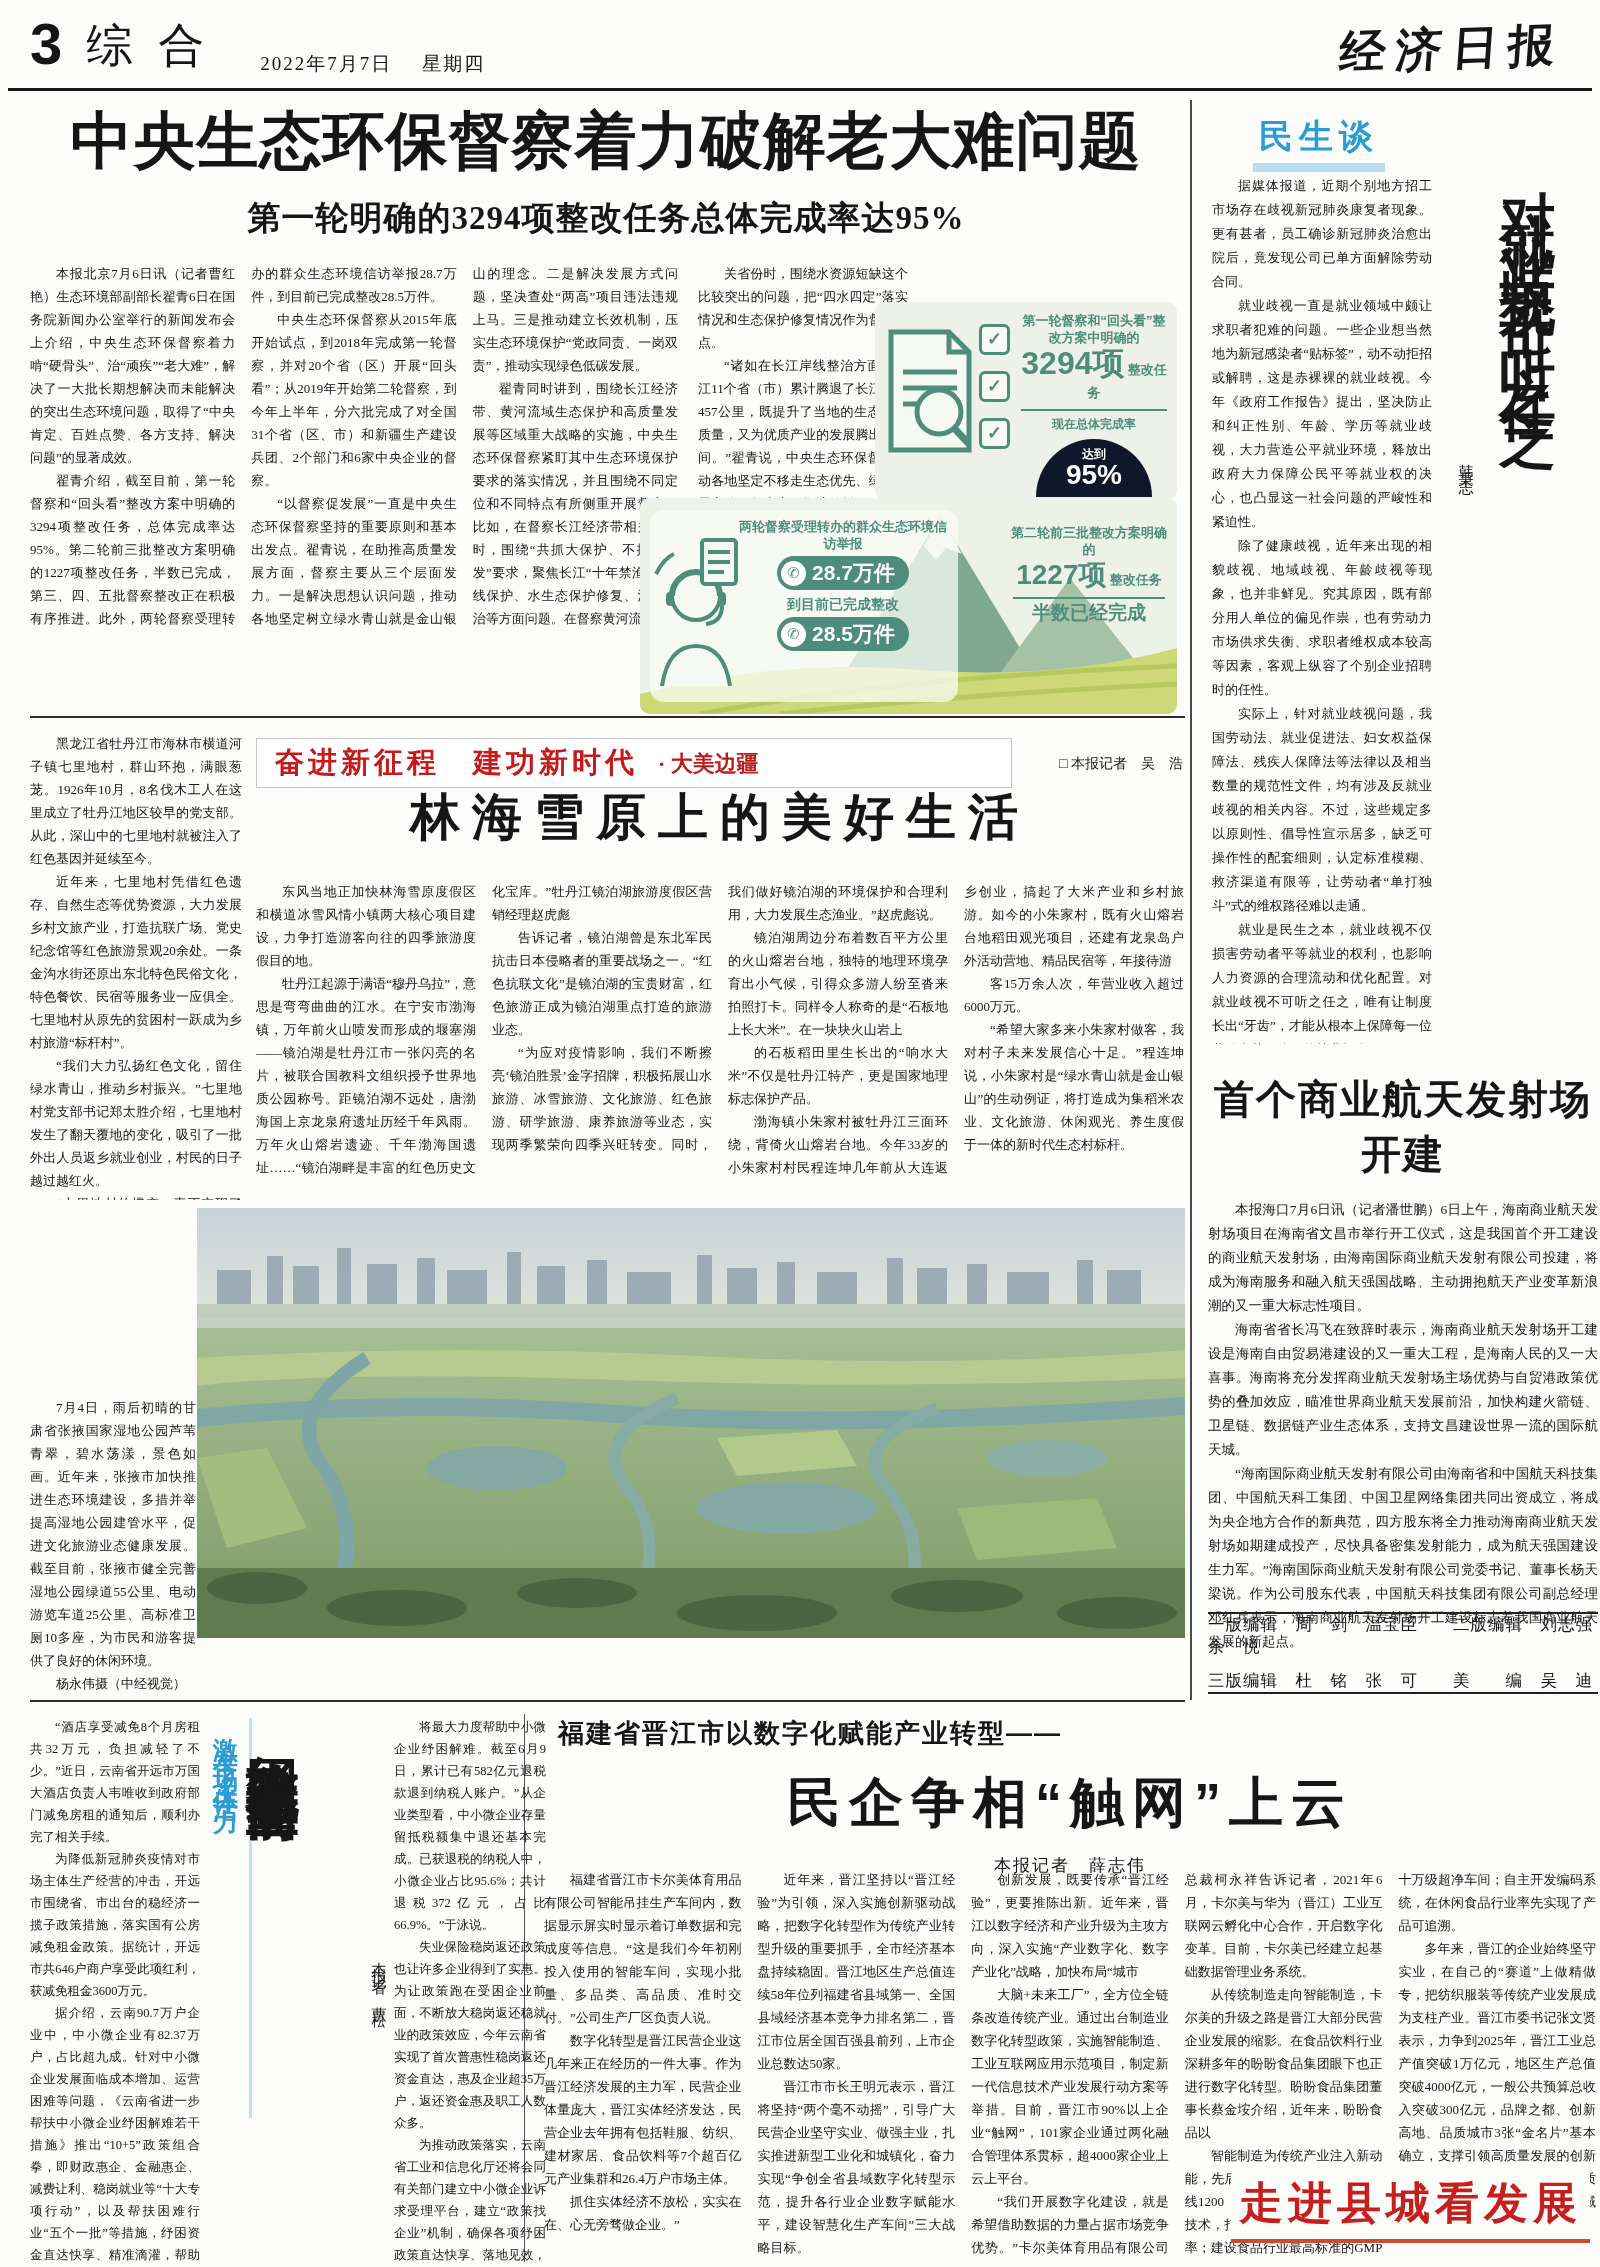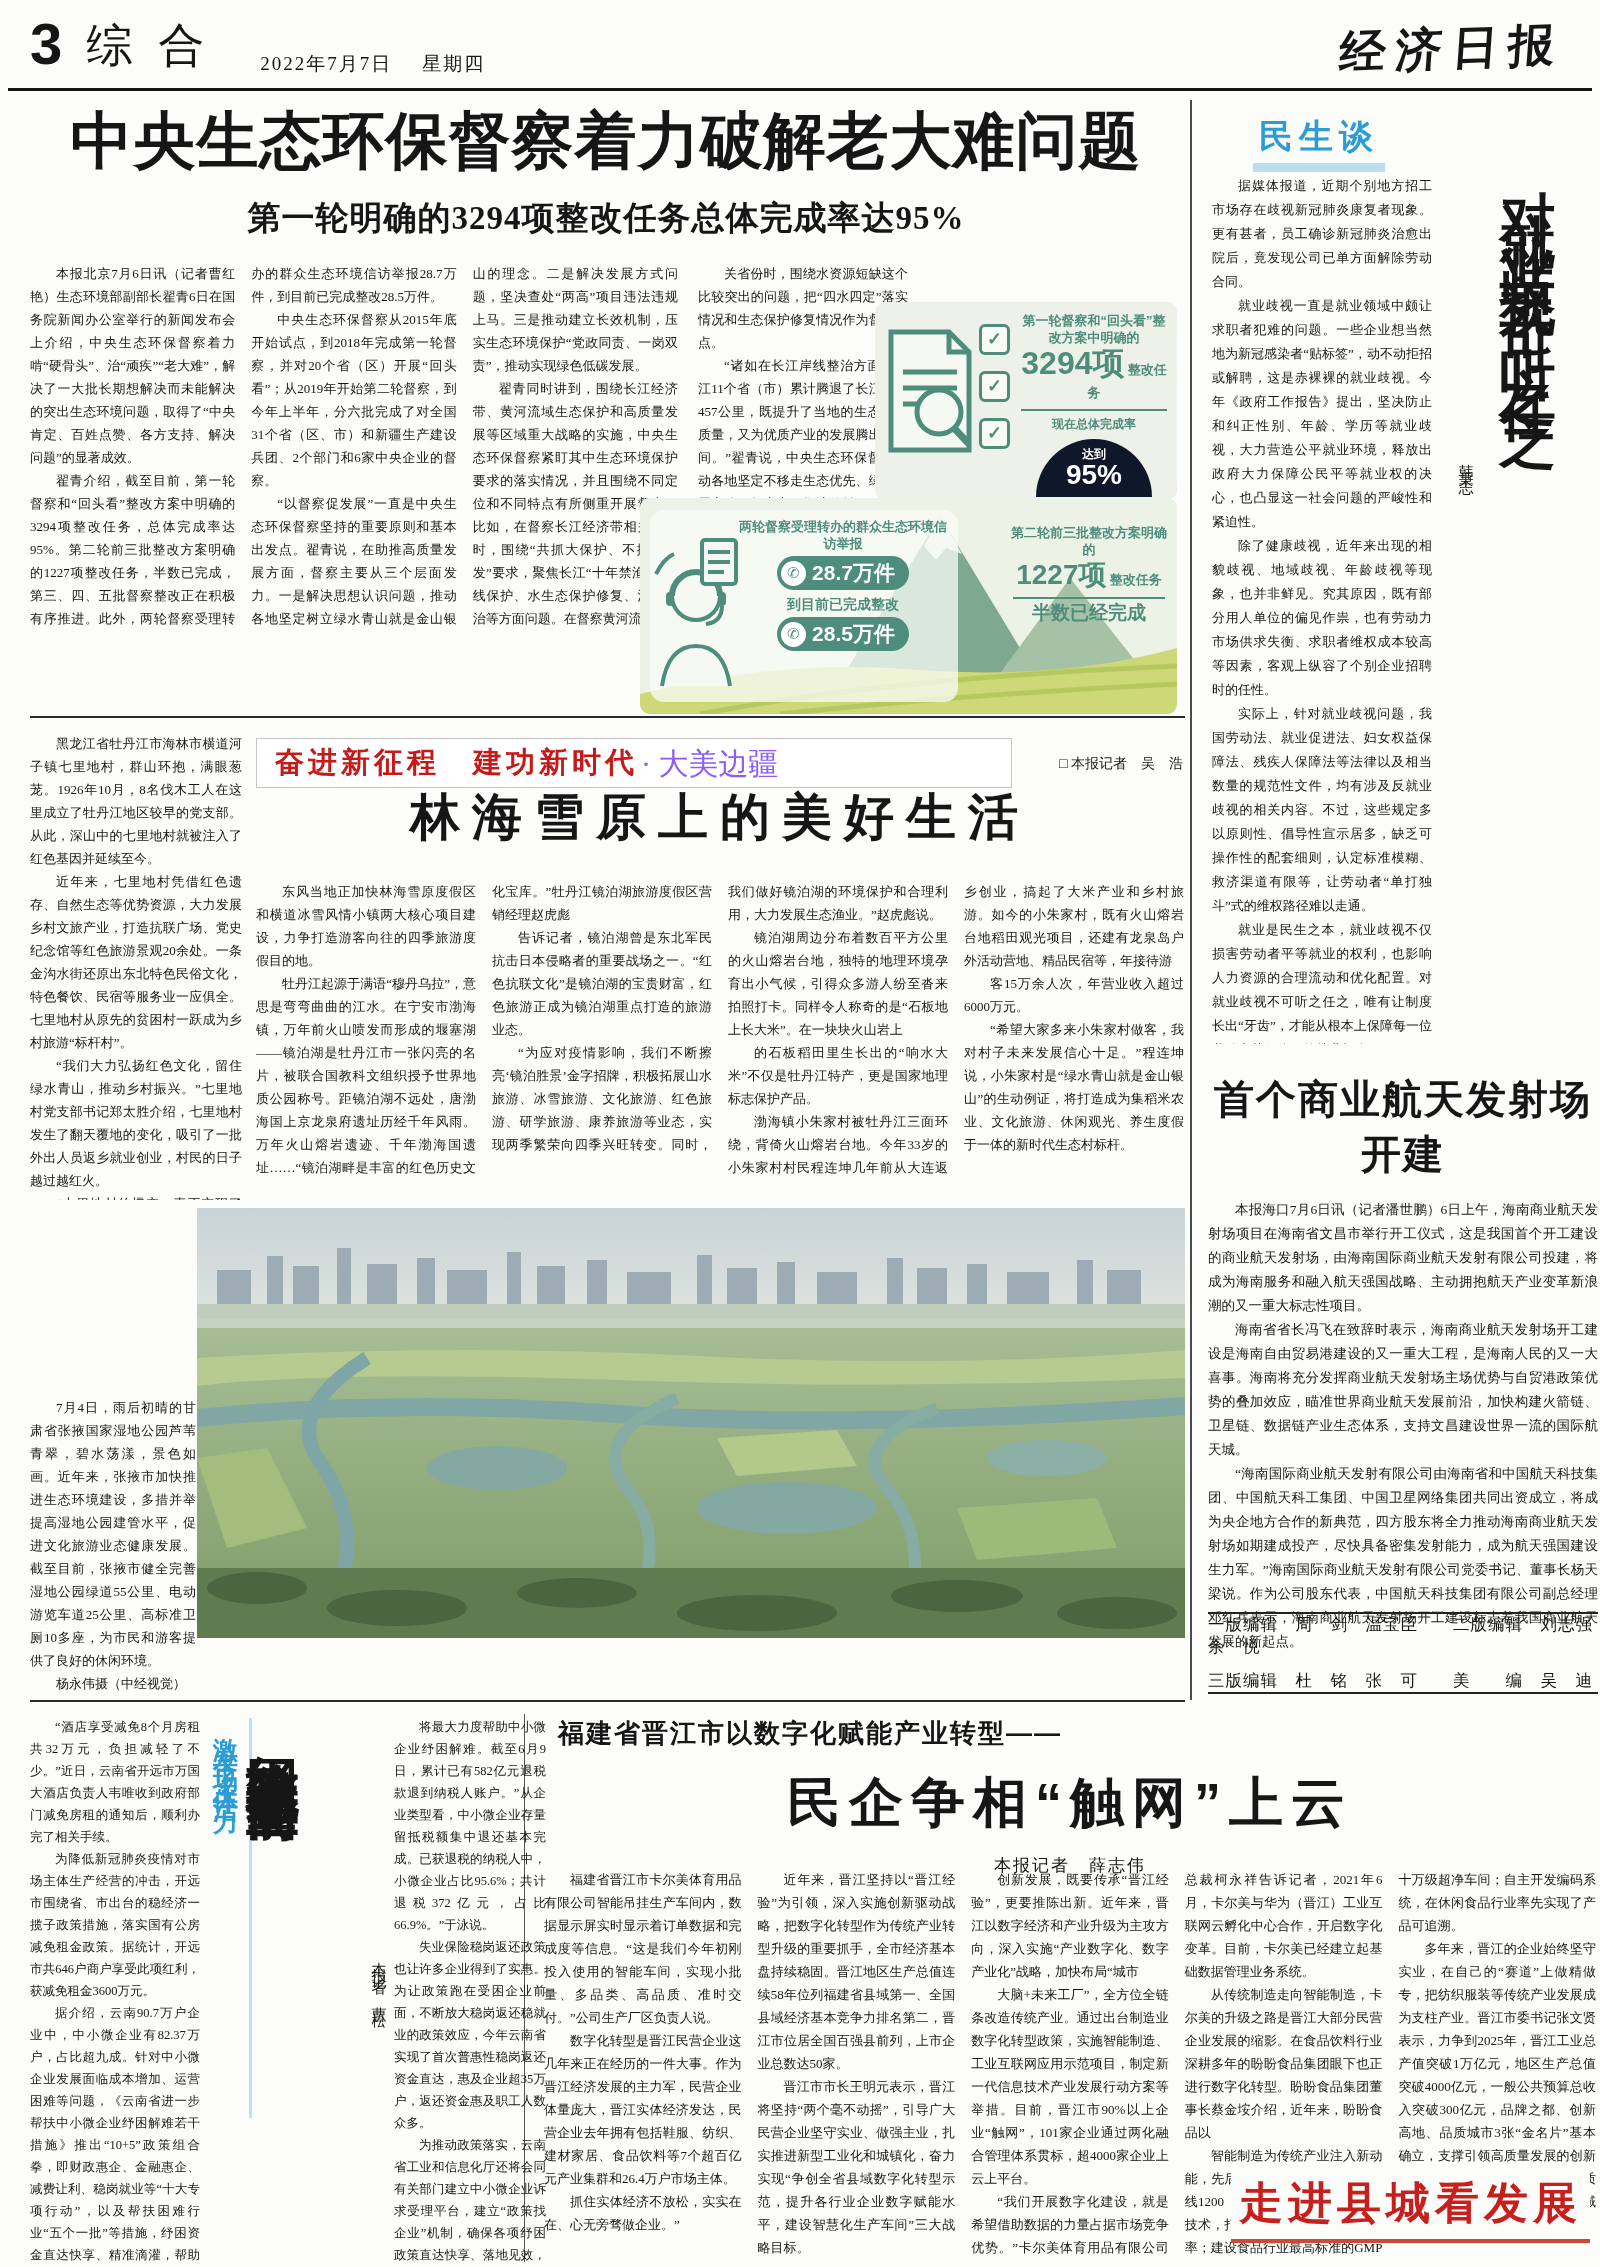--- a/index.html
+++ b/index.html
@@ -57,23 +57,23 @@
                 letter-spacing:6px;border-bottom:9px solid #b9ddf1;padding:0 6px 3px;}
   .sb-body{position:absolute;left:6px;top:74px;width:220px;height:870px;overflow:hidden;
            font-size:13px;line-height:24px;}
   .sb-author{position:absolute;left:250px;top:352px;writing-mode:vertical-rl;font-size:15px;letter-spacing:8px;}
   .sb-vtitle{position:absolute;left:284px;top:46px;writing-mode:vertical-rl;
              font:900 56px "Liberation Sans","DejaVu Sans",sans-serif;letter-spacing:22px;}
   
   .linhai{position:absolute;left:30px;top:726px;width:1155px;height:480px;font-size:13px;line-height:23px;}
   .lh-col1{position:absolute;left:0;top:6px;width:212px;height:468px;overflow:hidden;}
   .lh-banner{position:absolute;left:226px;top:12px;width:756px;height:50px;border:1px solid #c6c6c6;
-             display:flex;align-items:center;padding:4px 18px;gap:3px;box-sizing:border-box;background:#fff;}
+             display:flex;align-items:center;padding:4px 18px;gap:20px;box-sizing:border-box;background:#fff;}
   .lh-banner-bold{color:#c41a1a;font:900 29px "Liberation Sans","DejaVu Sans",sans-serif;letter-spacing:4px;}
-  .lh-banner-tag{color:#8b5cf6;font-size:30px;font-weight:400;}
+  .lh-banner-tag{color:#b91c1c;font-size:22px;font-weight:700;}
   .lh-byline{position:absolute;right:2px;top:26px;font-size:14px;}
   .lh-title{position:absolute;left:226px;top:80px;width:928px;text-align:center;
             font-weight:900;font-size:50px;letter-spacing:12px;}
   .lh-cols{position:absolute;left:226px;top:154px;width:928px;height:322px;column-count:4;column-gap:16px;overflow:hidden;}
   
   .photo{position:absolute;left:197px;top:1208px;width:988px;height:430px;}
   .caption{position:absolute;left:30px;top:1396px;width:166px;height:300px;font-size:13px;line-height:23px;overflow:hidden;}
   
   .ht{position:absolute;left:1208px;top:1062px;width:390px;height:545px;}
   .ht-title{margin:10px 0 16px;text-align:center;font:900 40px "Liberation Sans","DejaVu Sans",sans-serif;letter-spacing:2px;}

